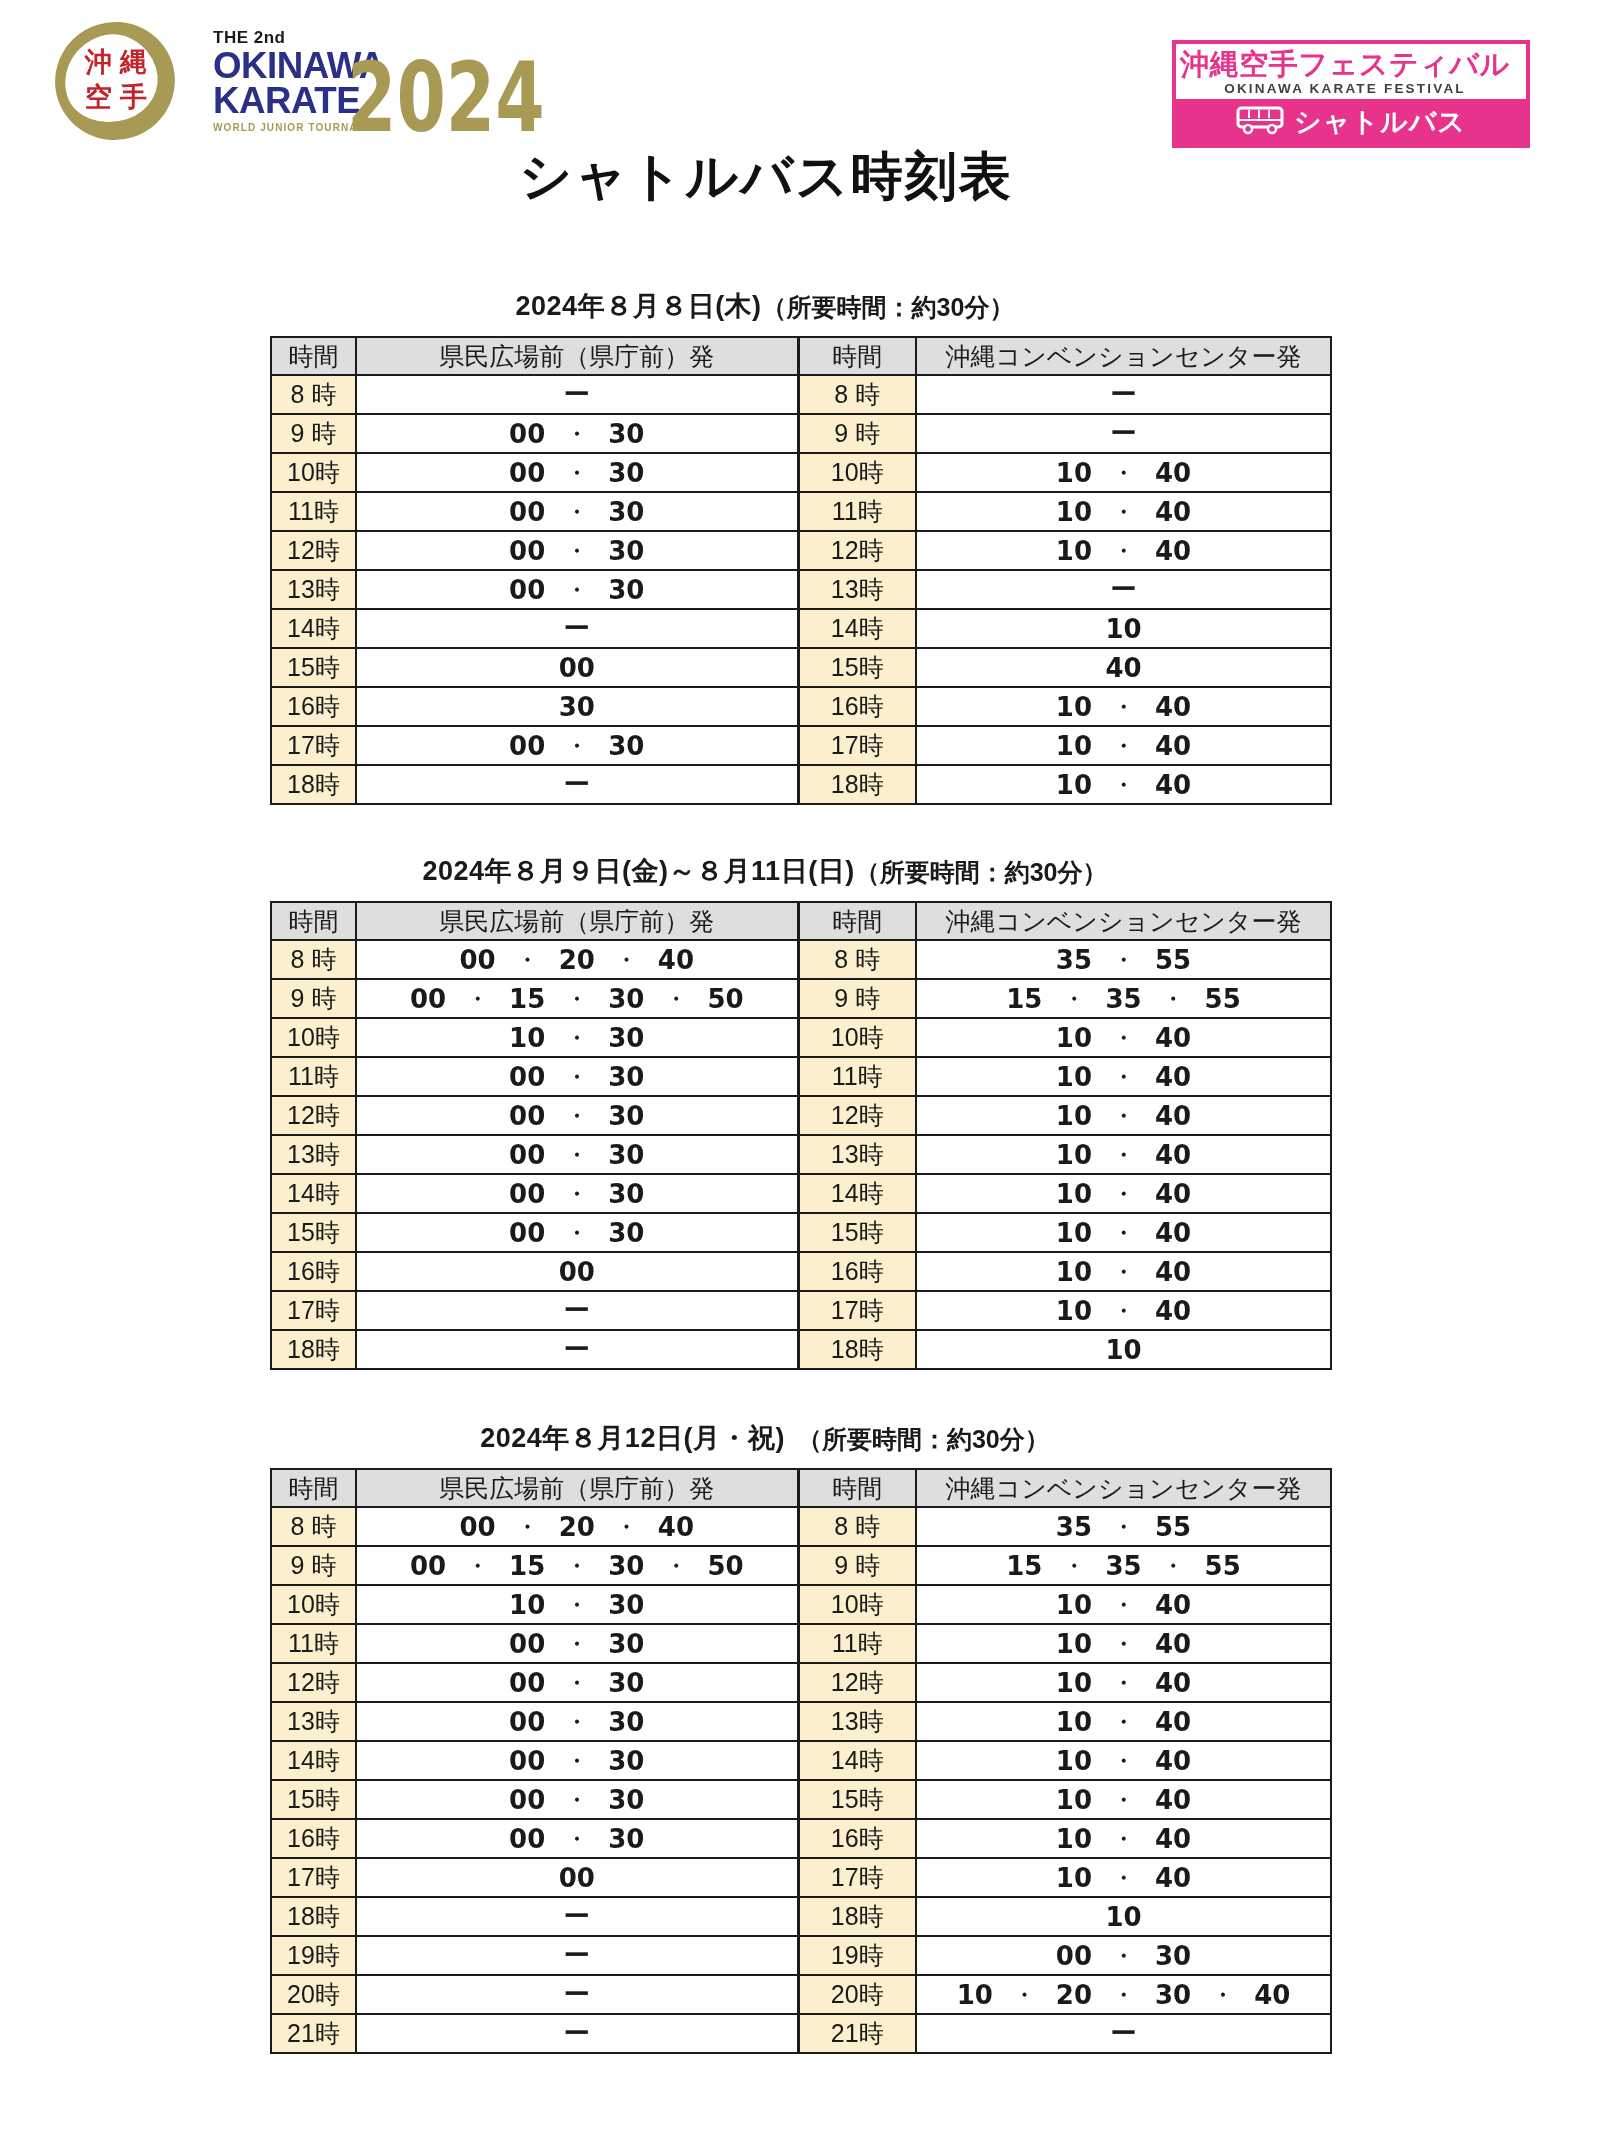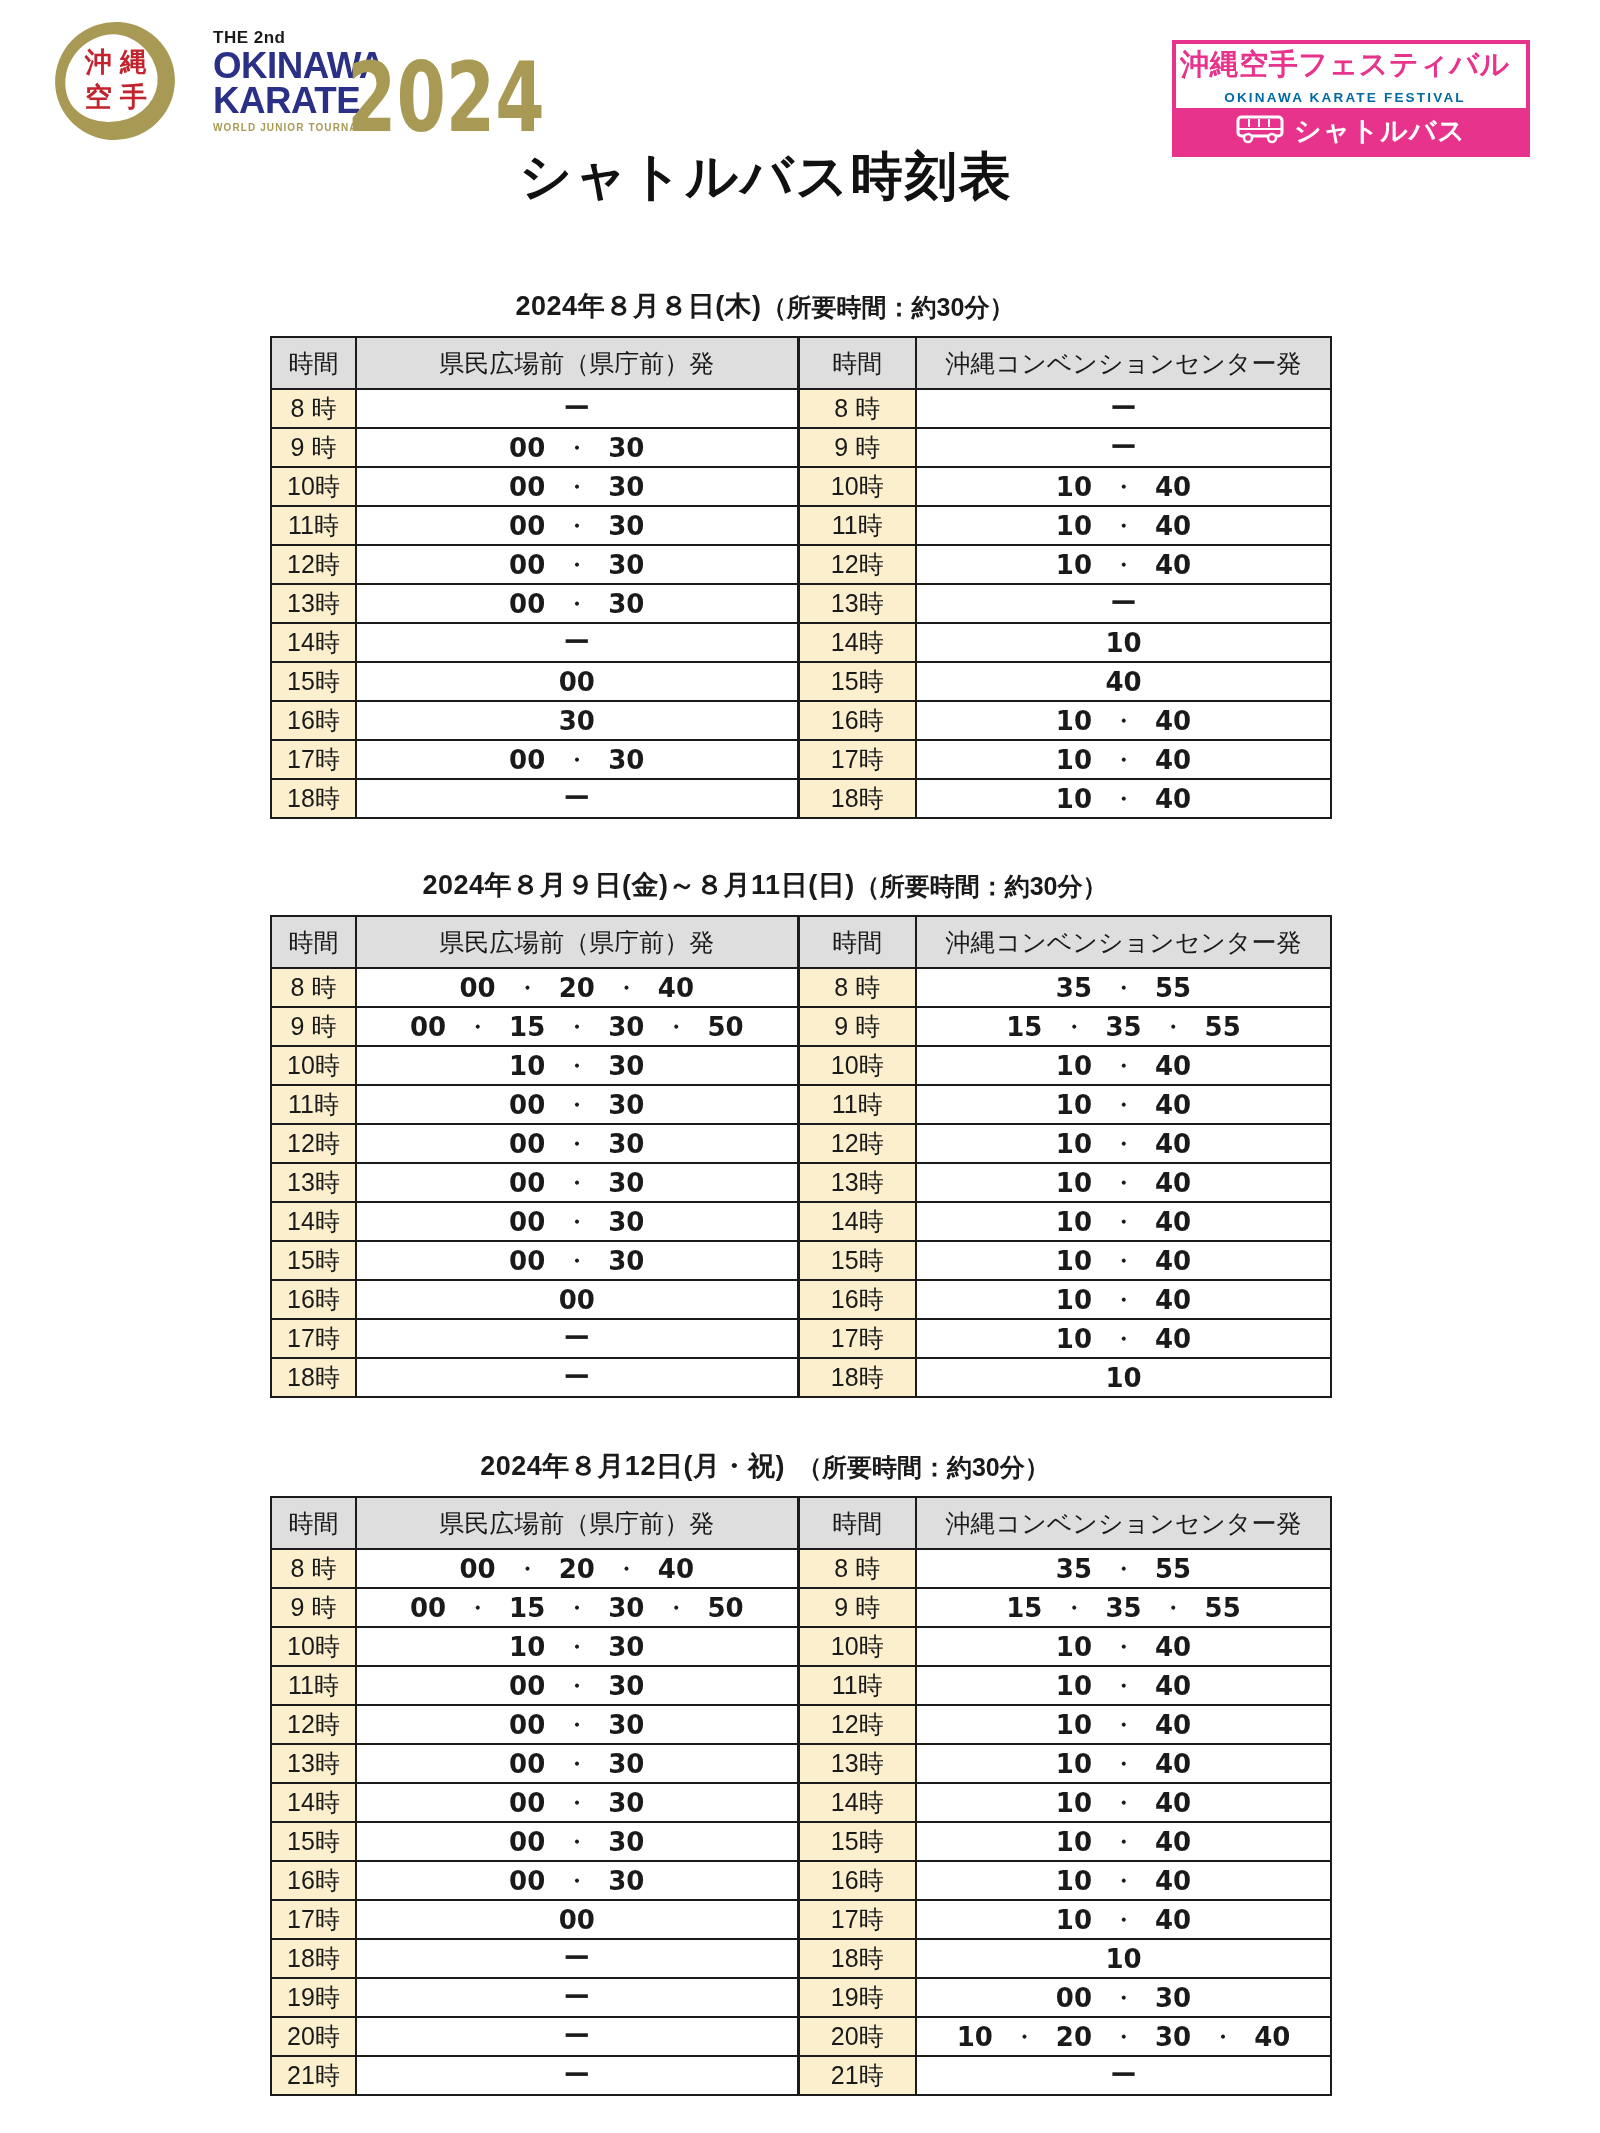--- a/index.html
+++ b/index.html
@@ -41,21 +41,21 @@
     transform: scaleX(0.74); transform-origin: left;
     font-family: "DejaVu Sans", "Liberation Sans", sans-serif;
   }
 
   .logo-right {
     position: absolute; left: 1172px; top: 40px; width: 358px;
     border: 4px solid #E7338C; background: #ffffff;
   }
   .lr-top { padding: 5px 16px 3px 4px; text-align: center; }
   .lr-jp { color: #E7338C; font-weight: 700; font-size: 29px; line-height: 1.05; letter-spacing: 0.5px; white-space: nowrap; }
-  .lr-en { color: #0369a1; font-weight: 700; font-size: 13.5px; letter-spacing: 2.2px; margin-top: 11px; white-space: nowrap; }
+  .lr-en { color: #404040; font-weight: 700; font-size: 13.5px; letter-spacing: 2.2px; margin-top: 2px; white-space: nowrap; }
   .lr-band {
     background: #E7338C; height: 45px;
     display: flex; align-items: center; justify-content: center; gap: 10px;
   }
   .lr-service { color: #ffffff; font-weight: 700; font-size: 27px; letter-spacing: 1px; white-space: nowrap; }
 
   
   .title-row { position: absolute; top: 142px; left: 0; width: 1600px; text-align: center; padding-right: 68px; }
   .page-title { font-size: 52px; font-weight: 600; letter-spacing: 2px; color: #111; }
 
@@ -73,21 +73,21 @@
 
   table.timetable {
     border-collapse: collapse; table-layout: fixed;
     width: 1060px; margin-left: 270px; margin-top: 12px;
   }
   .timetable th, .timetable td {
     border: 2px solid #1b1b1b; text-align: center; vertical-align: middle;
     overflow: hidden; white-space: nowrap;
   }
   .timetable thead th {
-    background: #DEDEDE; font-weight: 400; font-size: 25px; height: 52px; color: #1a1a1a;
+    background: #DEDEDE; font-weight: 400; font-size: 25px; height: 38px; color: #1a1a1a;
   }
   .timetable td { height: 39px; font-size: 25px; }
   .timetable td.time-col { background: #FCEFCD; font-weight: 400; }
   .timetable .split { border-left-width: 3px; }
   .min { font-weight: 700; font-size: 26px; font-family: "DejaVu Sans", "Liberation Sans", sans-serif; }
   .dot { font-weight: 700; font-size: 21px; margin: 0 21px; vertical-align: 2px; }
   .dash { font-weight: 700; font-size: 26px; }
 </style>
 </head>
 <body>

